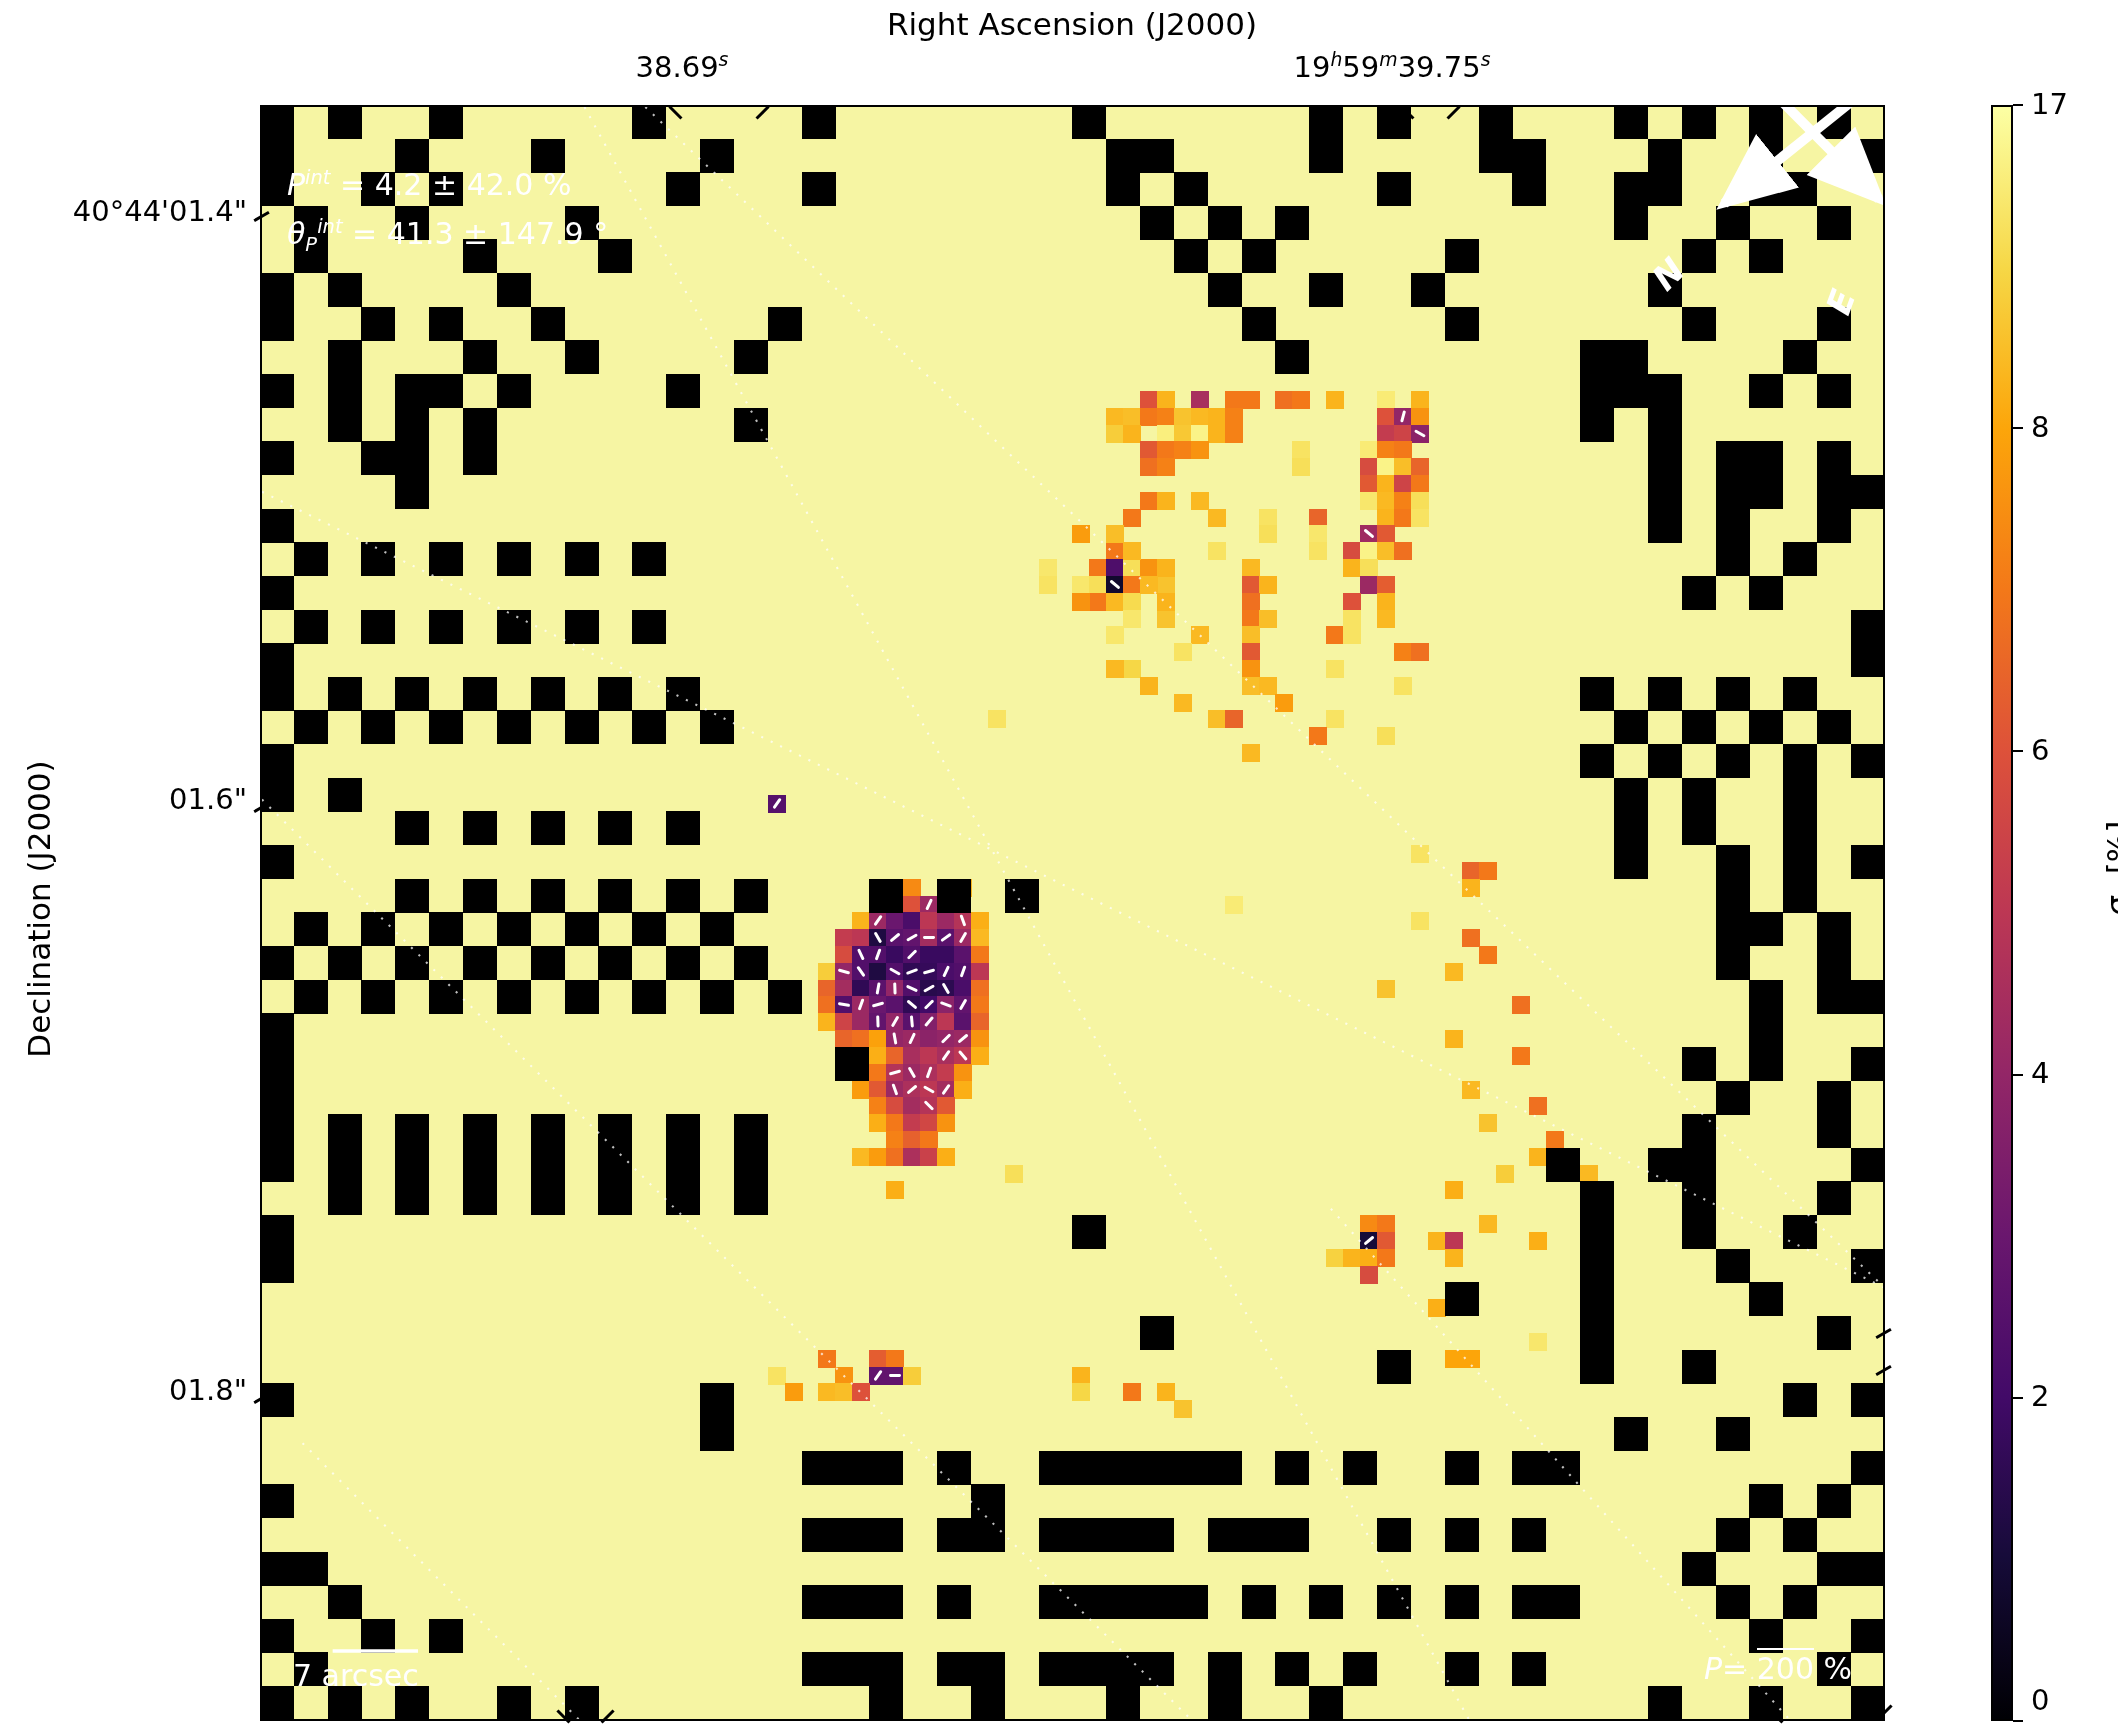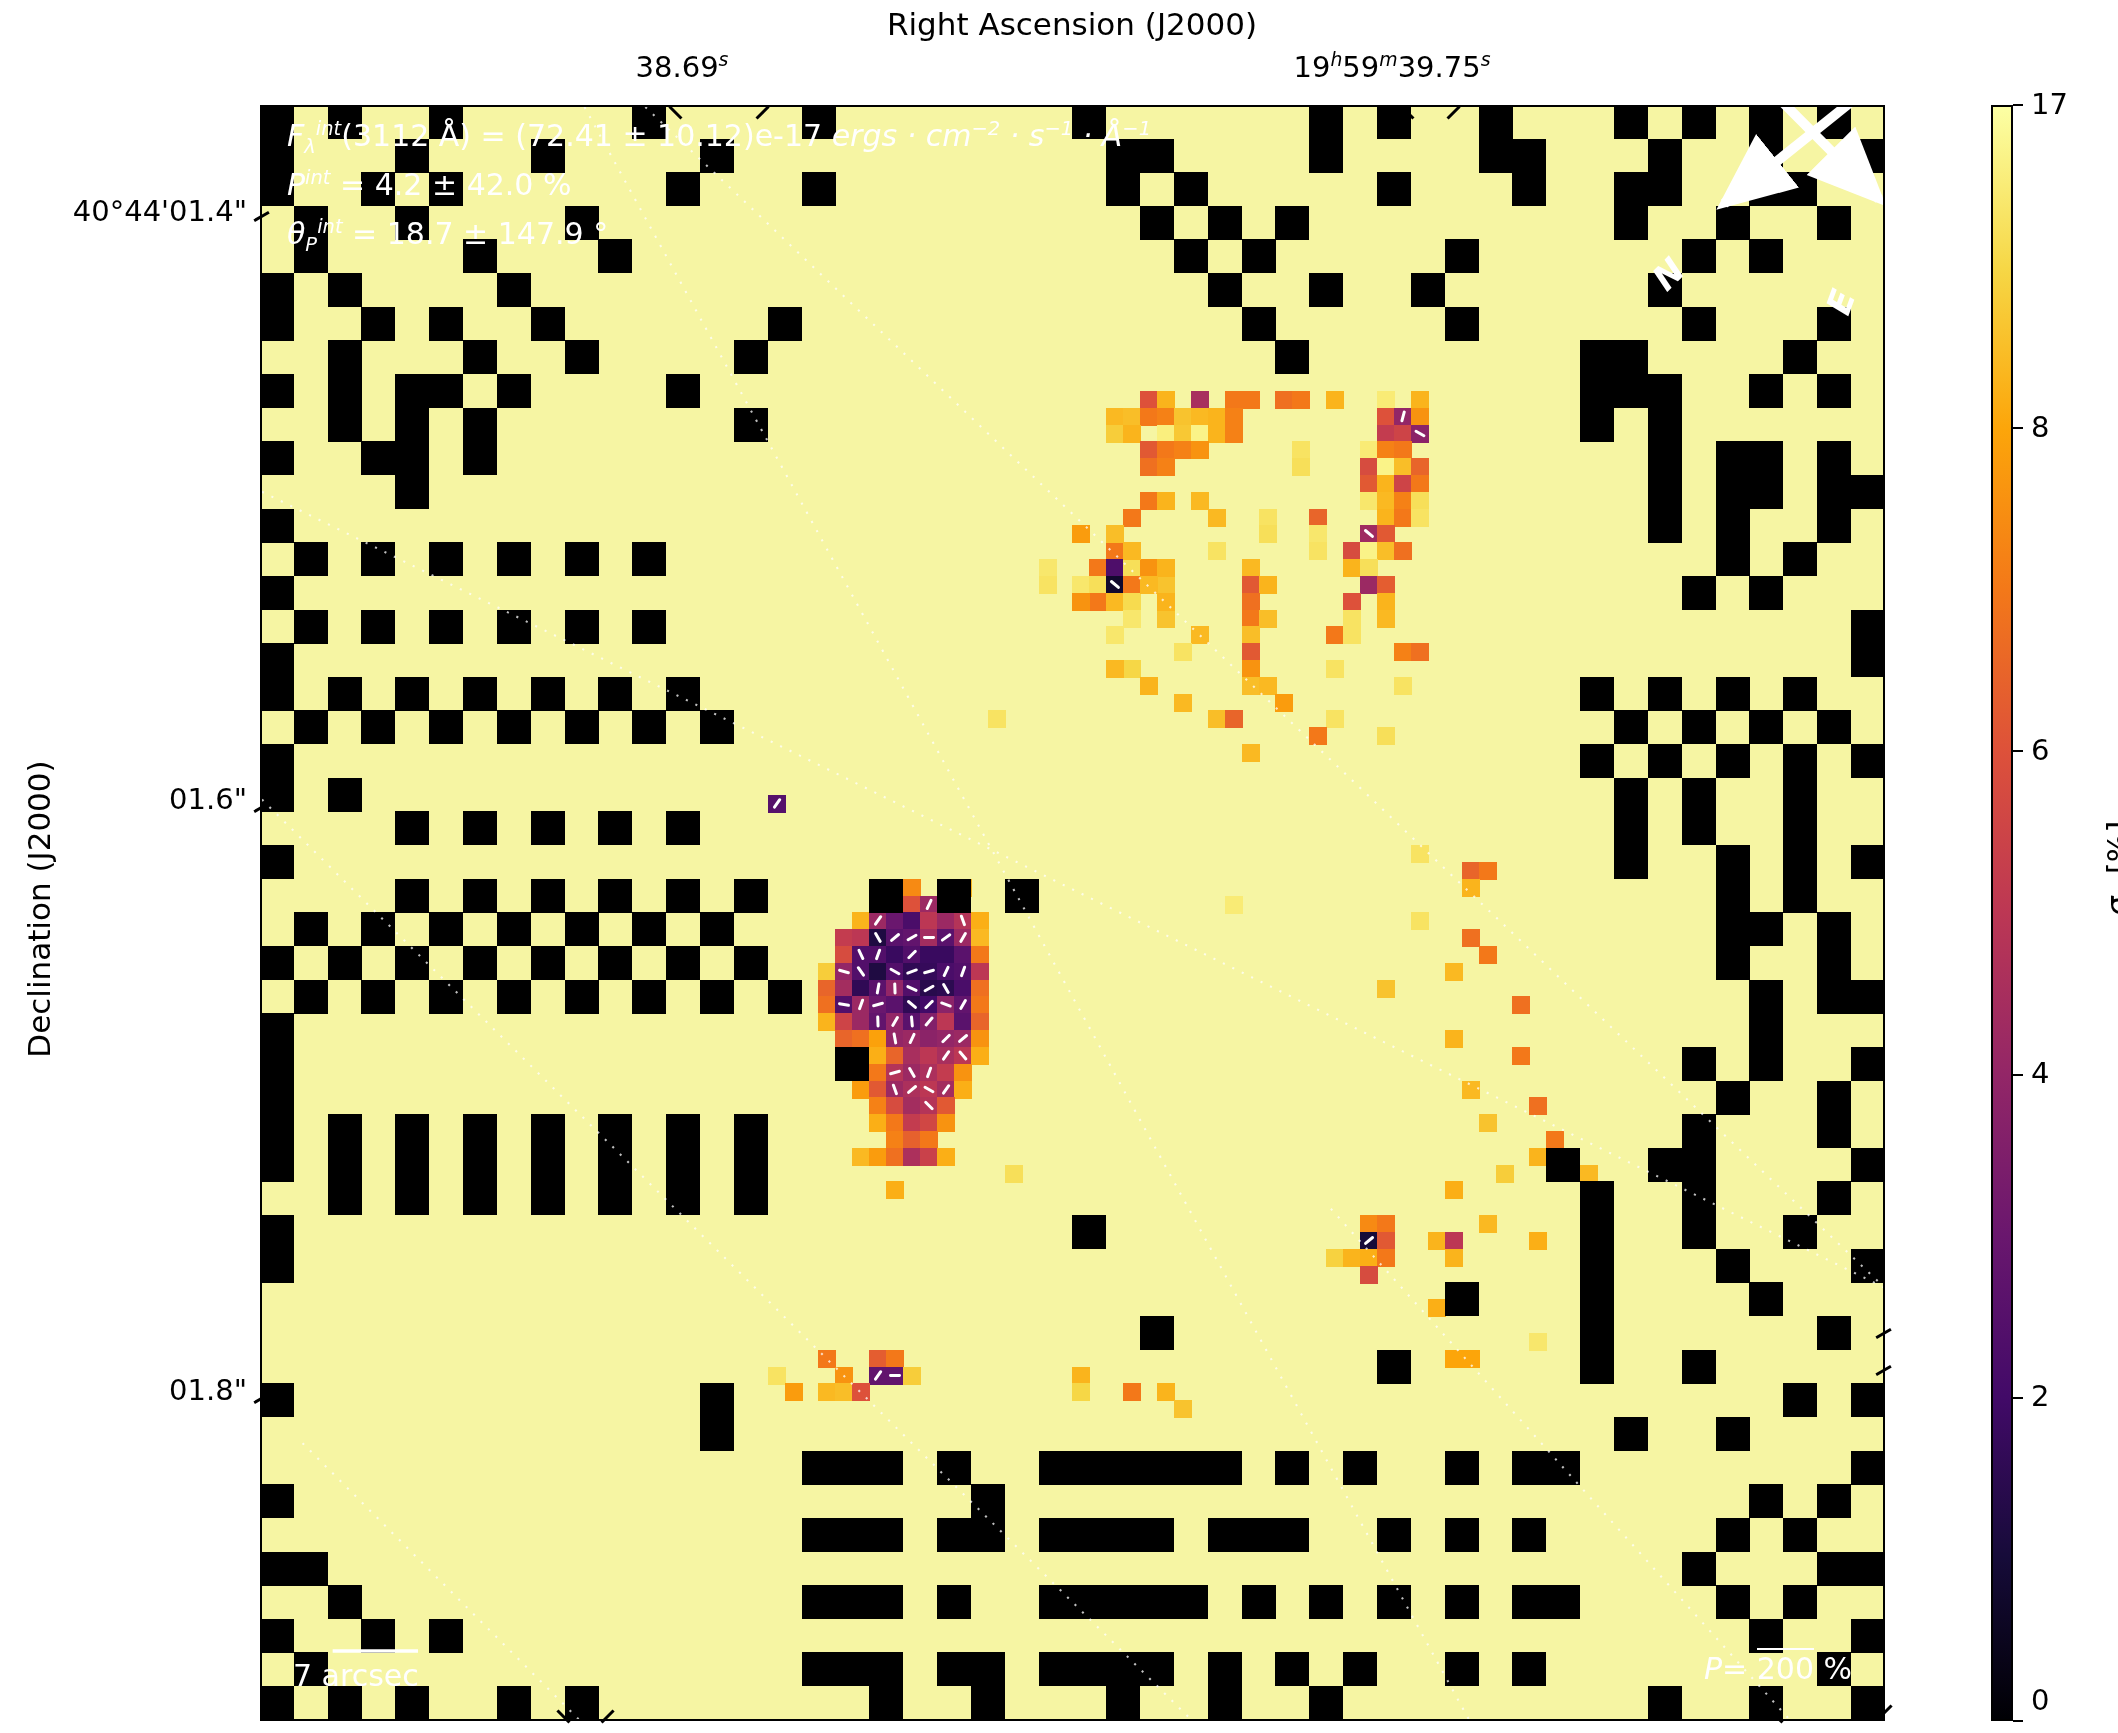--- a/index.html
+++ b/index.html
@@ -822,23 +822,22 @@
         <line x1="2335" y1="-58" x2="2090" y2="138" stroke="#ffffff" stroke-width="14" marker-end="url(#arw)"></line>
         <line x1="2123" y1="-58" x2="2312" y2="132" stroke="#ffffff" stroke-width="14" marker-end="url(#arw)"></line>
       </g>
 
       <line x1="101" y1="2207" x2="223" y2="2207" stroke="#ffffff" stroke-width="5"></line>
     </svg>
 
     <div class="ann it" style="left:1392px;top:147px;font-weight:bold;transform:rotate(-45deg);font-size:34px;">N</div>
     <div class="ann it" style="left:1567px;top:175px;font-weight:bold;transform:rotate(-70deg);font-size:34px;">E</div>
 
-    <div class="ann" style="left:25px;top:11.2px;"><span class="it">F</span><sub class="it">λ</sub><sup class="it">int</sup><span>(3112 Å) = (72.41 ± 10.12)e-17 </span><span class="it">ergs · cm</span><sup class="it">−2</sup><span class="it"> · </span><span class="it">s</span><sup class="it">−1</sup><span class="it"> · </span><span class="it">Å</span><sup class="it">−1</sup></div>
     <div class="ann" style="left:25px;top:60px;"><span class="it">P</span><sup class="it">int</sup><span> = 4.2 ± 42.0 %</span></div>
-    <div class="ann" style="left:25px;top:109px;"><span class="it">θ</span><sub class="it">P</sub><sup class="it">int</sup><span> = 18.7 ± 147.9 °</span></div>
+    <div class="ann" style="left:25px;top:109px;"><span class="it">θ</span><sub class="it">P</sub><sup class="it">int</sup><span> = 41.3 ± 147.9 °</span></div>
     <div class="ann" style="left:31px;top:1551px;">7 arcsec</div>
     <div class="ann" style="left:1442px;top:1544px;"><span class="it">P</span><span>= </span><span class="over">200</span><span> %</span></div>
   </div>
 
   <div id="axticks">
       <div class="axtick" style="left: 667px; top: 111px; transform: rotate(45deg);"></div>
       <div class="axtick" style="left: 754px; top: 111px; transform: rotate(-45deg);"></div>
       <div class="axtick" style="left: 1399px; top: 111px; transform: rotate(45deg);"></div>
       <div class="axtick" style="left: 1445px; top: 111px; transform: rotate(-45deg);"></div>
       <div class="axtick" style="left: 253px; top: 215px; transform: rotate(-30deg);"></div>

